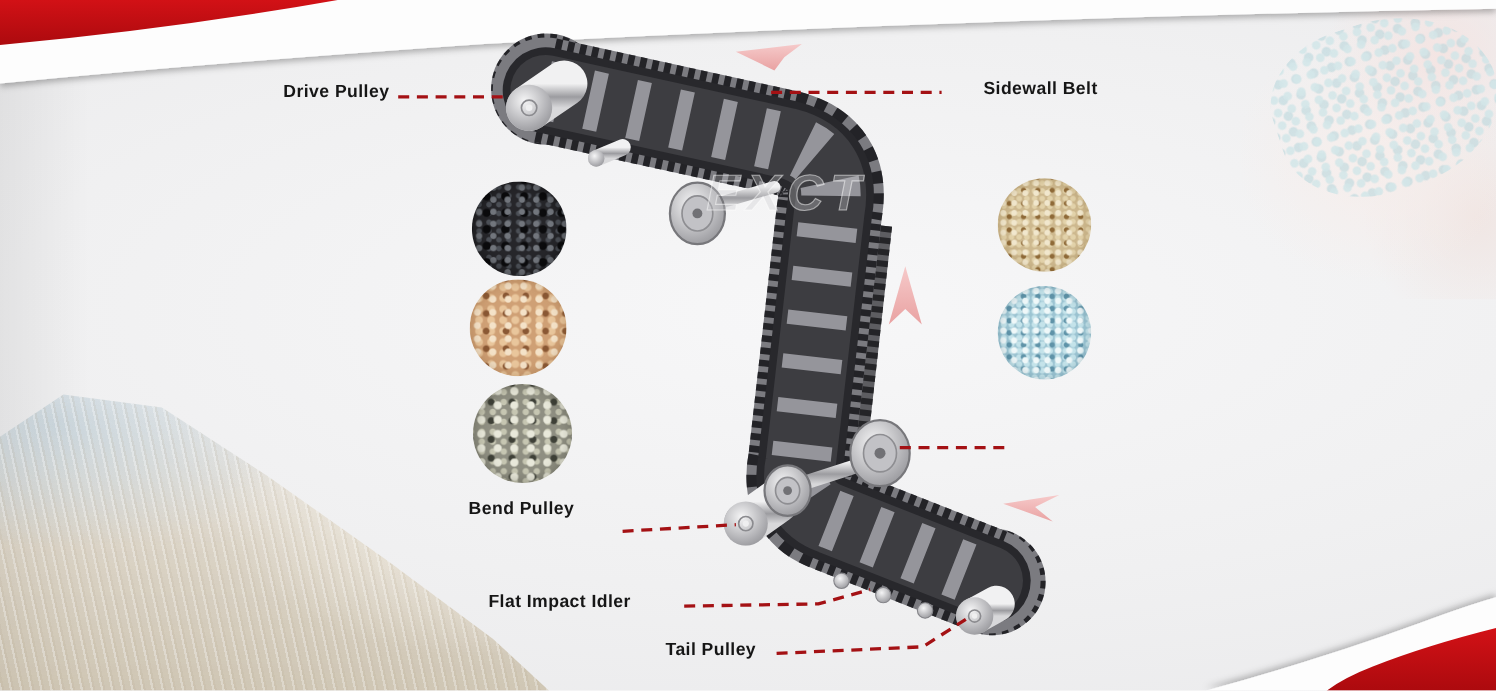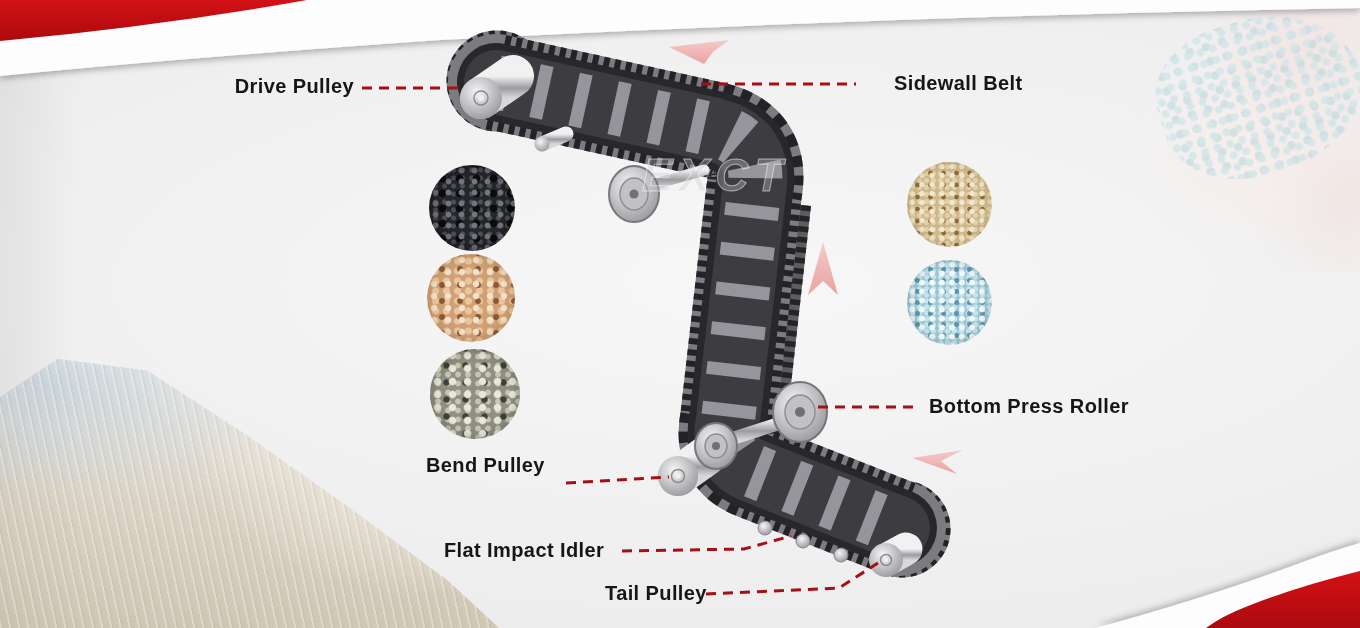--- a/index.html
+++ b/index.html
@@ -84,21 +84,21 @@
     background-image:
       radial-gradient(circle, #eff8f9 0 2.4px, rgba(0,0,0,0) 3.4px),
       radial-gradient(circle, #5f93a8 0 2px, rgba(0,0,0,0) 3px),
       radial-gradient(circle, #c4e3ea 0 2.2px, rgba(0,0,0,0) 3.2px);
     background-size:10px 9px, 13px 11px, 7px 6px;
     background-position:0 0, 4px 4px, 2px 2px;
     box-shadow:inset 0 0 10px rgba(40,80,100,0.3);
   }
   
   .label{
-    position:absolute;font-size:20px;font-weight:bold;color:#161616;
+    position:absolute;font-size:16px;font-weight:bold;color:#161616;
     letter-spacing:.4px;white-space:nowrap;line-height:1.1;
   }
   .svg-layer{position:absolute;left:0;top:0;}
   .z0{z-index:0}.z1{z-index:1}.z2{z-index:2}.z3{z-index:3}
 </style>
 </head>
 <body>
 
 <div class="scene">
 
@@ -229,17 +229,16 @@
   </svg>
 
   <div class="abs sample m-coal z2"></div>
   <div class="abs sample m-wood z2"></div>
   <div class="abs sample m-stone z2"></div>
   <div class="abs sample m-sand z2"></div>
   <div class="abs sample m-blue z2"></div>
 
   <div class="label z3" style="left:214px;top:75px;width:140px;text-align:right;">Drive Pulley</div>
   <div class="label z3" style="left:894px;top:72px;">Sidewall Belt</div>
-  <div class="label z3" style="left:929px;top:395px;">Bottom Press Roller</div>
   <div class="label z3" style="left:426px;top:454px;">Bend Pulley</div>
   <div class="label z3" style="left:444px;top:539px;">Flat Impact Idler</div>
   <div class="label z3" style="left:586px;top:582px;margin-left:19px;">Tail Pulley</div>
 </div>
 
 </body></html>

